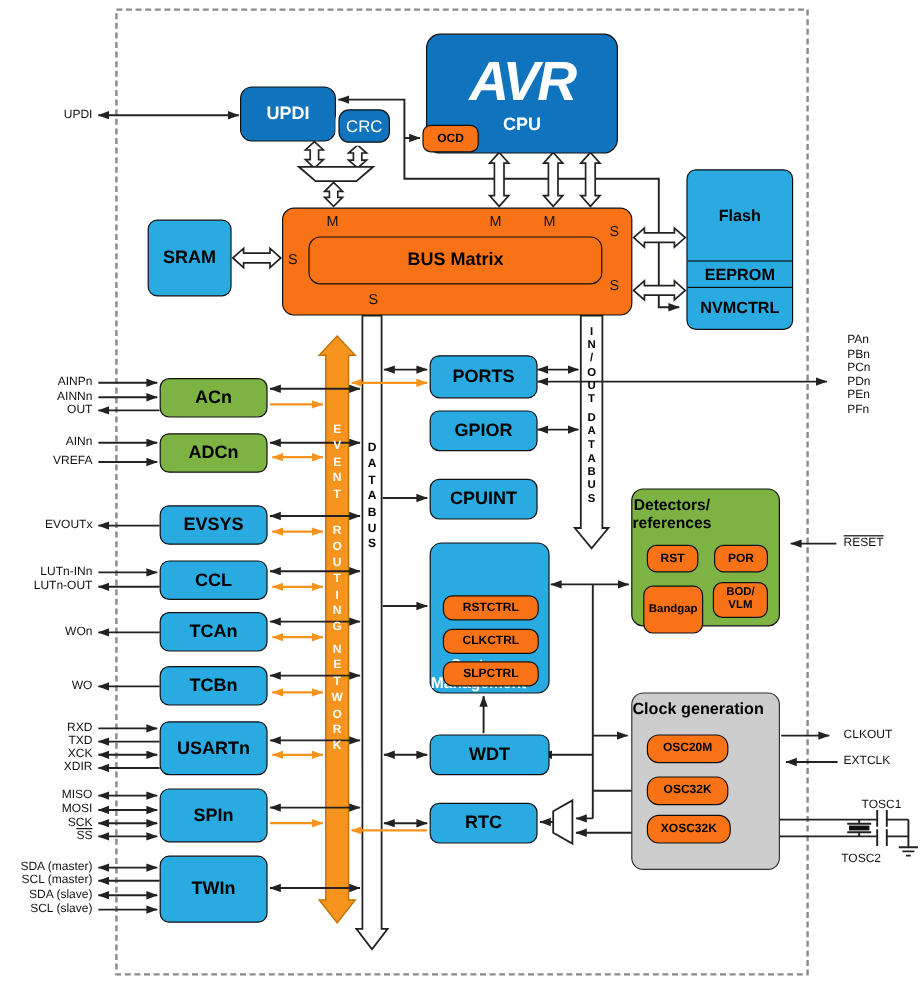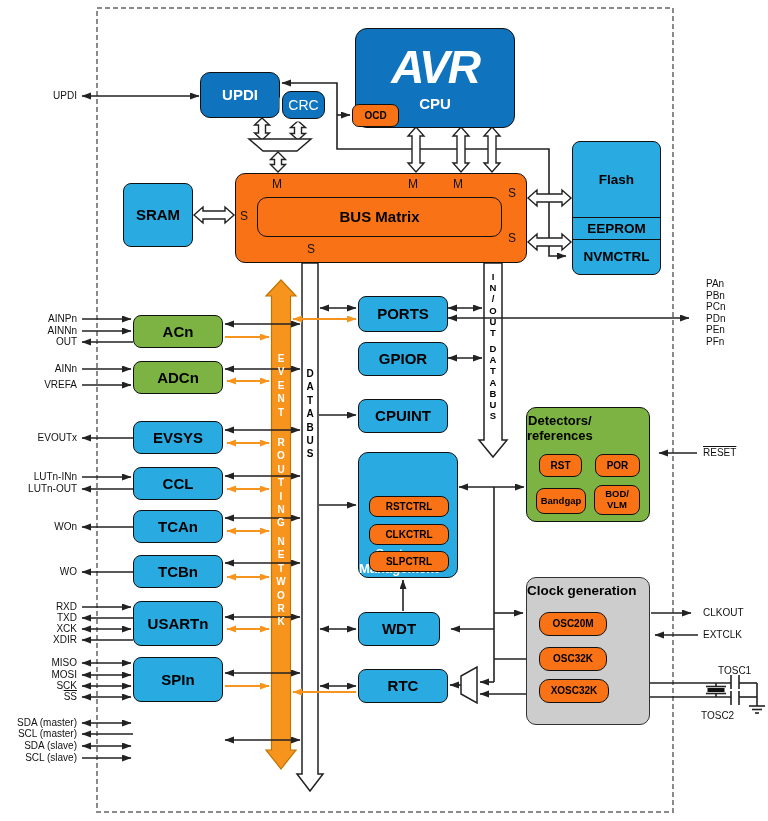--- a/index.html
+++ b/index.html
@@ -178,42 +178,43 @@
 </div>
 
 <div class="blk c-green" style="left:133px;top:315px;width:90px;height:33px;"><span>ACn</span></div>
 <div class="blk c-green" style="left:133px;top:361px;width:90px;height:33px;"><span>ADCn</span></div>
 <div class="blk c-cyan" style="left:133px;top:421px;width:90px;height:33px;"><span>EVSYS</span></div>
 <div class="blk c-cyan" style="left:133px;top:467px;width:90px;height:33px;"><span>CCL</span></div>
 <div class="blk c-cyan" style="left:133px;top:510px;width:90px;height:33px;"><span>TCAn</span></div>
 <div class="blk c-cyan" style="left:133px;top:555px;width:90px;height:33px;"><span>TCBn</span></div>
 <div class="blk c-cyan" style="left:133px;top:657px;width:90px;height:45px;"><span>SPIn</span></div>
 <div class="blk c-cyan" style="left:133px;top:601px;width:90px;height:45px;"><span>USARTn</span></div>
+<div class="blk c-cyan" style="left:133px;top:713px;width:90px;height:56px;"><span>TWIn</span></div>
 
 <div class="blk c-cyan" style="left:358px;top:296px;width:90px;height:36px;"><span>PORTS</span></div>
 <div class="blk c-cyan" style="left:358px;top:342px;width:90px;height:34px;"><span>GPIOR</span></div>
 <div class="blk c-cyan" style="left:358px;top:399px;width:90px;height:34px;"><span>CPUINT</span></div>
 
 <div class="blk c-cyan title-top" style="left:358px;top:452px;width:100px;height:126px;border-radius:10px;flex-direction:column;justify-content:flex-end;padding-top:5px;font-size:13px;color:#fff;">
   <span>System
 Management</span>
   <div class="blk c-white sub" style="left:10px;top:43px;width:80px;height:21px;"><span>RSTCTRL</span></div>
   <div class="blk c-white sub" style="left:10px;top:71px;width:80px;height:21px;"><span>CLKCTRL</span></div>
   <div class="blk c-white sub" style="left:10px;top:98px;width:80px;height:21px;"><span>SLPCTRL</span></div>
 </div>
 
-<div class="blk c-cyan" style="left:358px;top:612px;width:82px;height:34px;"><span>WDT</span></div>
+<div class="blk c-cyan" style="left:358px;top:612px;width:100px;height:34px;"><span>WDT</span></div>
 <div class="blk c-cyan" style="left:358px;top:669px;width:90px;height:34px;"><span>RTC</span></div>
 
 <div class="blk c-green title-top" style="left:526px;top:407px;width:124px;height:115px;border-radius:10px;flex-direction:column;justify-content:flex-start;padding-top:6px;font-size:13px;">
   <span>Detectors/
 references</span>
   <div class="blk c-white sub" style="left:12px;top:46px;width:43px;height:23px;"><span>RST</span></div>
   <div class="blk c-white sub" style="left:68px;top:46px;width:45px;height:23px;"><span>POR</span></div>
-  <div class="blk c-white sub" style="left:9px;top:80px;width:50px;height:26px;font-size:9.5px;"><span>Bandgap</span></div>
+  <div class="blk c-white sub" style="left:9px;top:80px;width:50px;height:40px;font-size:9.5px;"><span>Bandgap</span></div>
   <div class="blk c-white sub" style="left:67px;top:77px;width:46px;height:30px;font-size:9.5px;"><span>BOD/
 VLM</span></div>
 </div>
 
 <div class="blk c-gray title-top" style="left:526px;top:577px;width:124px;height:148px;border-radius:10px;flex-direction:column;justify-content:flex-start;padding-top:5px;font-size:13.5px;">
   <span>Clock generation</span>
   <div class="blk c-white sub" style="left:12px;top:34px;width:68px;height:24px;border-radius:10px;"><span>OSC20M</span></div>
   <div class="blk c-white sub" style="left:12px;top:69px;width:68px;height:24px;border-radius:10px;"><span>OSC32K</span></div>
   <div class="blk c-white sub" style="left:12px;top:101px;width:70px;height:24px;border-radius:10px;"><span>XOSC32K</span></div>
 </div>

